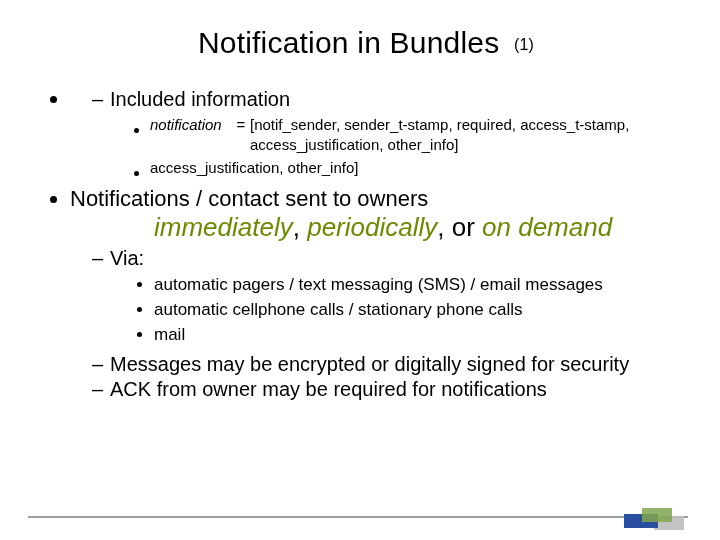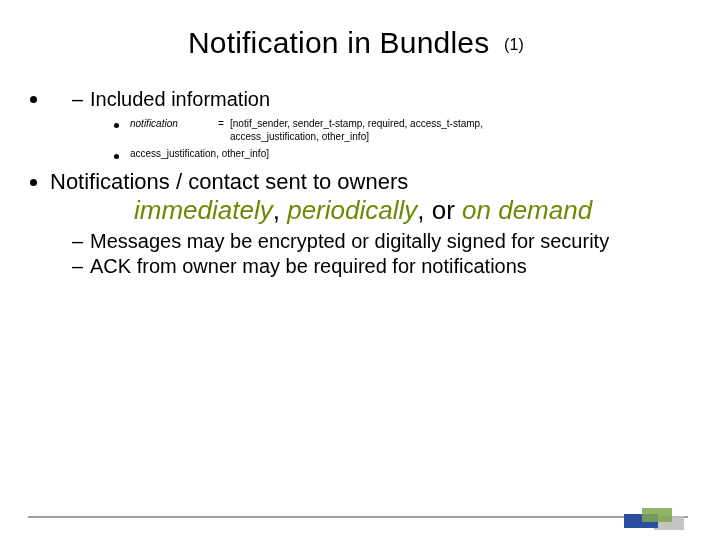--- a/index.html
+++ b/index.html
@@ -10,21 +10,21 @@
     background: #fff;
     font-family: Arial, Helvetica, sans-serif;
     color: #000;
     overflow: hidden;
   }
   .slide {
     position: relative;
     width: 716px;
     height: 540px;
     box-sizing: border-box;
-    padding: 18px 28px 0 24px;
+    padding: 18px 28px 0 44px;
   }
   .title {
     text-align: center;
     font-size: 30px;
     font-weight: 400;
     margin: 8px 0 26px 0;
     letter-spacing: 0.2px;
   }
   .title .sub {
     font-size: 16px;
@@ -86,21 +86,21 @@
     margin-bottom: 4px;
     display: block;
   }
   .nonital { font-style: normal; color: #000; }
   .def-table {
     border-collapse: collapse;
     margin-left: 0;
   }
   .def-table td {
     vertical-align: top;
-    font-size: 10px;
+    font-size: 15px;
     line-height: 1.35;
     padding: 0;
   }
   .def-table td.term { font-style: italic; width: 82px; }
   .def-table td.eq { width: 18px; text-align: center; }
   .def-table td.val { }
 
   .footer-deco {
     position: absolute;
     bottom: 10px;
@@ -181,20 +181,28 @@
   </ul>
 
   <span class="indent-line">
     <span>immediately</span><span class="nonital">, </span><span>periodically</span><span class="nonital">, or </span><span>on demand</span>
   </span>
 
   <ul class="b1" style="list-style:none; padding-left:26px; margin-top:0;">
     <li style="font-size:22px;">
       <ul class="b2">
         <li>
+          <span>Via:</span>
+          <ul class="b3b">
+            <li>automatic pagers / text messaging (SMS) / email messages</li>
+            <li>automatic cellphone calls / stationary phone calls</li>
+            <li>mail</li>
+          </ul>
+        </li>
+        <li>
           <span>Messages may be encrypted or digitally signed for security</span>
         </li>
         <li>
           <span>ACK from owner may be required for notifications</span>
         </li>
       </ul>
     </li>
   </ul>
 
   <div class="footer-deco">

